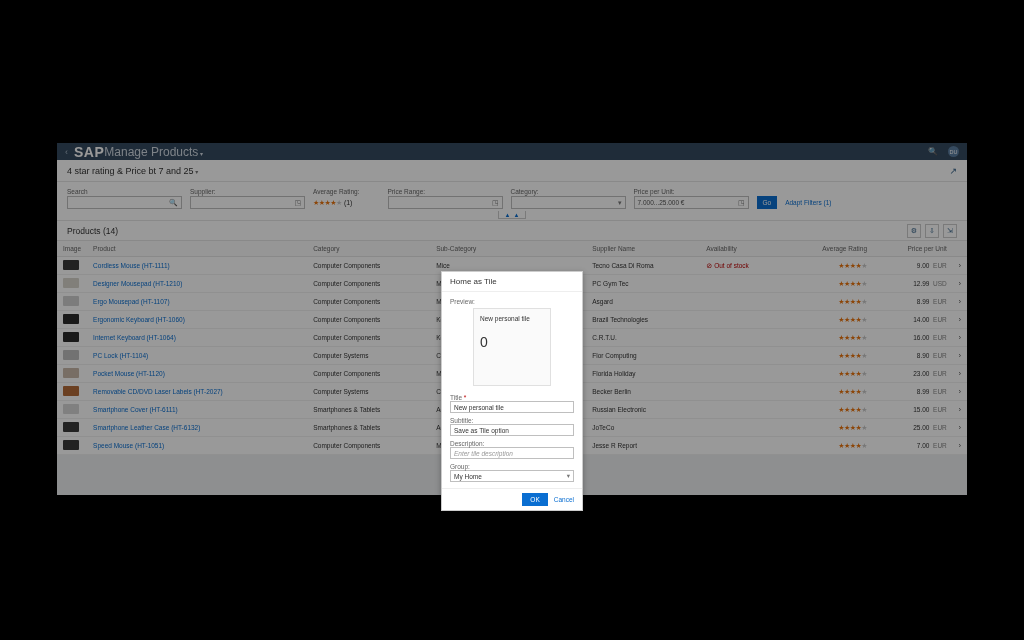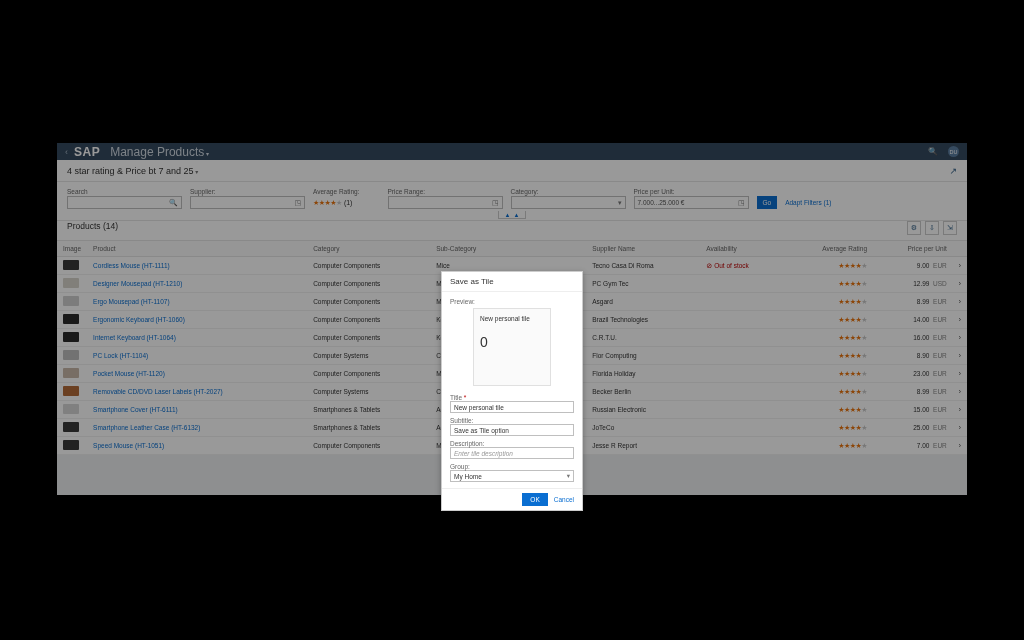--- a/index.html
+++ b/index.html
@@ -1,20 +1,20 @@
 <!DOCTYPE html>
 <html><head>
 <meta charset="utf-8">
 <style>
   * { box-sizing: border-box; margin: 0; padding: 0; font-family: Arial, Helvetica, sans-serif; }
   body { background: #000; width: 1024px; height: 640px; overflow: hidden; position: relative; }
   .app-frame { position: absolute; left: 57px; top: 143px; width: 910px; height: 352px; background: #edeff0; font-size: 7px; color: #333; }
   .shell-bar { height: 17px; background: #354a5f; color: #fff; display: flex; align-items: center; padding: 0 8px; }
   .shell-back { color: #a6b7c8; font-size: 9px; margin-right: 6px; cursor: pointer; }
-  .shell-logo { font-weight: bold; color: #fff; font-size: 12px; margin-right: 10px; letter-spacing: 0.5px; }
+  .shell-logo { font-weight: bold; color: #fff; font-size: 14px; letter-spacing: 0.5px; }
   .shell-title { color: #d0d9e2; font-size: 12px; }
   .shell-title::after { content: " \25BE"; font-size: 6px; }
   .shell-spacer { flex: 1; }
   .shell-search { color: #a6b7c8; font-size: 8px; margin-right: 10px; }
   .shell-avatar { width: 11px; height: 11px; border-radius: 50%; background: #5a7da0; color: #fff; font-size: 5.5px; display: flex; align-items: center; justify-content: center; }
   .variant-bar { height: 22px; display: flex; align-items: center; padding: 0 10px; background: #fff; border-bottom: 1px solid #e5e5e5; }
   .variant-title { color: #333; font-size: 9px; }
   .variant-title::after { content: " \25BE"; font-size: 6px; color: #777; }
   .variant-share { margin-left: auto; color: #346187; font-size: 9px; }
   .filter-bar { background: #fff; padding: 6px 10px 2px 10px; display: flex; gap: 8px; align-items: flex-end; }
@@ -27,21 +27,21 @@
   .fld-input.cat { width: 115px; justify-content: flex-end; }
   .fld-input.price { width: 115px; justify-content: space-between; }
   .fld-icon { color: #7a7a7a; font-size: 7px; }
   .stars { color: #e9730c; font-size: 7px; letter-spacing: -0.5px; }
   .stars .off { color: #c7c7c7; }
   .rating-wrap { display:flex; align-items:center; gap:2px; height:13px; }
   .go-btn { height: 13px; background: #0a6ed1; color: #fff; font-size: 6.5px; padding: 0 6px; display: flex; align-items: center; border: none; }
   .adapt-link { color: #0a6ed1; font-size: 6.5px; height:13px; display:flex; align-items:center; }
   .collapse-notch { display:flex; justify-content:center; background:#fff; height:10px; border-bottom:1px solid #e5e5e5; }
   .notch { width:28px; height:8px; border:1px solid #ccc; border-top:none; display:flex; align-items:center; justify-content:center; color:#0a6ed1; font-size:6px; gap:3px; }
-  .table-title-bar { height:20px; background:#fff; display:flex; padding:0 10px; border-bottom:1px solid #e5e5e5;gap:29px; }
+  .table-title-bar { height:20px; background:#fff; display:flex; align-items:center; padding:0 10px; border-bottom:1px solid #e5e5e5;gap:29px; }
   .table-title { font-size:8.5px; color:#333; }
   .table-actions { margin-left:auto; display:flex; gap:4px; }
   .icon-btn { width:14px; height:14px; border:1px solid #ccc; background:#fff; color:#346187; font-size:7px; display:flex; align-items:center; justify-content:center; }
   .tbl { width:100%; border-collapse:collapse; background:#fff; }
   .tbl th { text-align:left; font-weight:normal; color:#666; font-size:6.5px; padding:4px 6px; border-bottom:1px solid #e5e5e5; background:#fafafa; }
   .tbl td { font-size:6.5px; color:#333; padding:3px 6px; border-bottom:1px solid #f0f0f0; vertical-align:middle; height:16px; }
   .tbl td.num { text-align:right; color:#333; }
   .tbl td.link { color:#0a6ed1; }
   .img-cell { width:22px; }
   .thumb { width:16px; height:10px; background:#444; border-radius:1px; display:inline-block; }
@@ -281,21 +281,21 @@
           <td class="num"><span class="stars">★★★★<span class="off">★</span></span></td>
           <td class="num">7.00 &nbsp;<span style="color:#888">EUR</span></td>
           <td class="row-nav">›</td>
         </tr>
       </tbody>
   </table>
 
   <div class="scrim"></div>
 
   <div class="dialog">
-    <div class="dlg-header">Save as Tile</div>
+    <div class="dlg-header">Home as Tile</div>
     <div class="dlg-body">
       <div class="dlg-section-label">Preview:</div>
       <div class="tile-preview">
         <div class="tile-prev-title">New personal tile</div>
         <div class="tile-prev-num">0</div>
       </div>
       <div class="fld-lbl"><span>Title</span> <span class="req">*</span></div>
       <div class="dlg-input">
           <span>New personal tile</span>
         </div>

